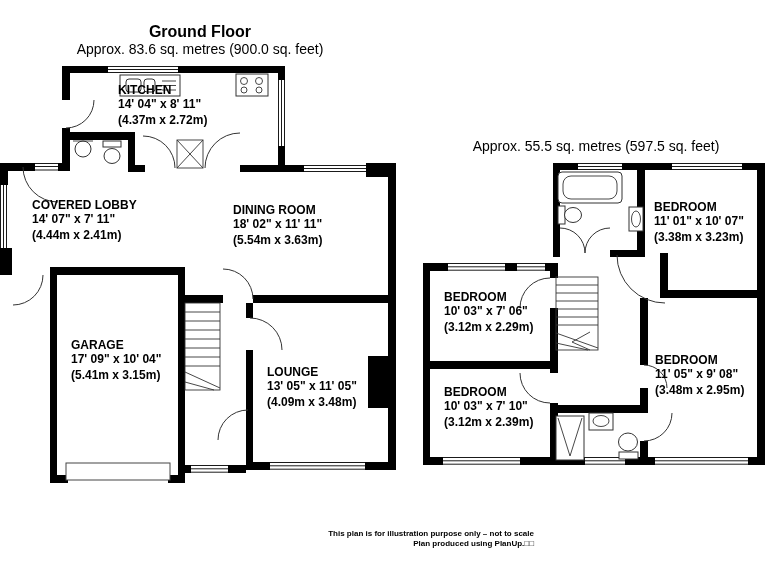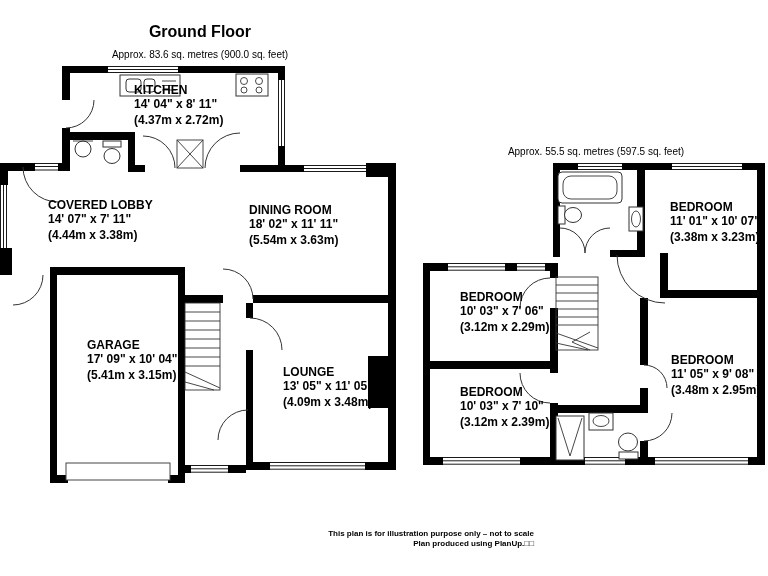--- a/index.html
+++ b/index.html
@@ -1,22 +1,22 @@
 <!DOCTYPE html>
 <html><head>
 <meta charset="utf-8">
 <style>
   html,body{margin:0;padding:0;width:768px;height:576px;background:#fff;overflow:hidden;
             font-family:"Liberation Sans", sans-serif;}
   #stage{position:relative;width:768px;height:576px;background:#fff;border-radius:27px;}
   #plan-svg{position:absolute;left:0;top:0;}
   .floor-title{position:absolute;text-align:center;font-weight:bold;font-size:16px;color:#000;}
-  .floor-sub{position:absolute;text-align:center;font-size:10px;color:#000;margin-top:8px;}
+  .floor-sub{position:absolute;text-align:center;font-size:14px;color:#000;}
   .room-label{position:absolute;font-weight:bold;font-size:12px;line-height:13.5px;color:#000;white-space:nowrap;}
-  .room-label span{display:block;margin-left:16px;}
+  .room-label span{display:block;}
   .room-label .metric{margin-top:2.5px;}
   .footer-total{position:absolute;left:184px;top:509px;width:400px;text-align:center;font-size:13.5px;color:#000;}
   .footer-small{position:absolute;left:234px;width:300px;text-align:right;font-size:8px;font-weight:bold;color:#000;}
   svg .wall{fill:#000;stroke:none;}
   svg .win{stroke:#000;stroke-width:0.9;fill:none;}
   svg .door{stroke:#333;stroke-width:1;fill:none;}
   svg .fix{stroke:#333;stroke-width:1;fill:#fff;}
   svg .thin{stroke:#333;stroke-width:0.9;fill:none;}
 </style>
 </head>
@@ -266,21 +266,21 @@
   <div class="floor-sub" style="left:456px;top:138px;width:280px">Approx. 55.5 sq. metres (597.5 sq. feet)</div>
 
   <div class="room-label" style="left:118px;top:84px">
     <span>KITCHEN</span>
       <span>14' 04" x 8' 11"</span>
       <span class="metric">(4.37m x 2.72m)</span>
   </div>
   <div class="room-label" style="left:32px;top:199px">
     <span>COVERED LOBBY</span>
       <span>14' 07" x 7' 11"</span>
-      <span class="metric">(4.44m x 3.38m)</span>
+      <span class="metric">(4.44m x 2.41m)</span>
   </div>
   <div class="room-label" style="left:233px;top:204px">
     <span>DINING ROOM</span>
       <span>18' 02" x 11' 11"</span>
       <span class="metric">(5.54m x 3.63m)</span>
   </div>
   <div class="room-label" style="left:71px;top:339px">
     <span>GARAGE</span>
       <span>17' 09" x 10' 04"</span>
       <span class="metric">(5.41m x 3.15m)</span>

